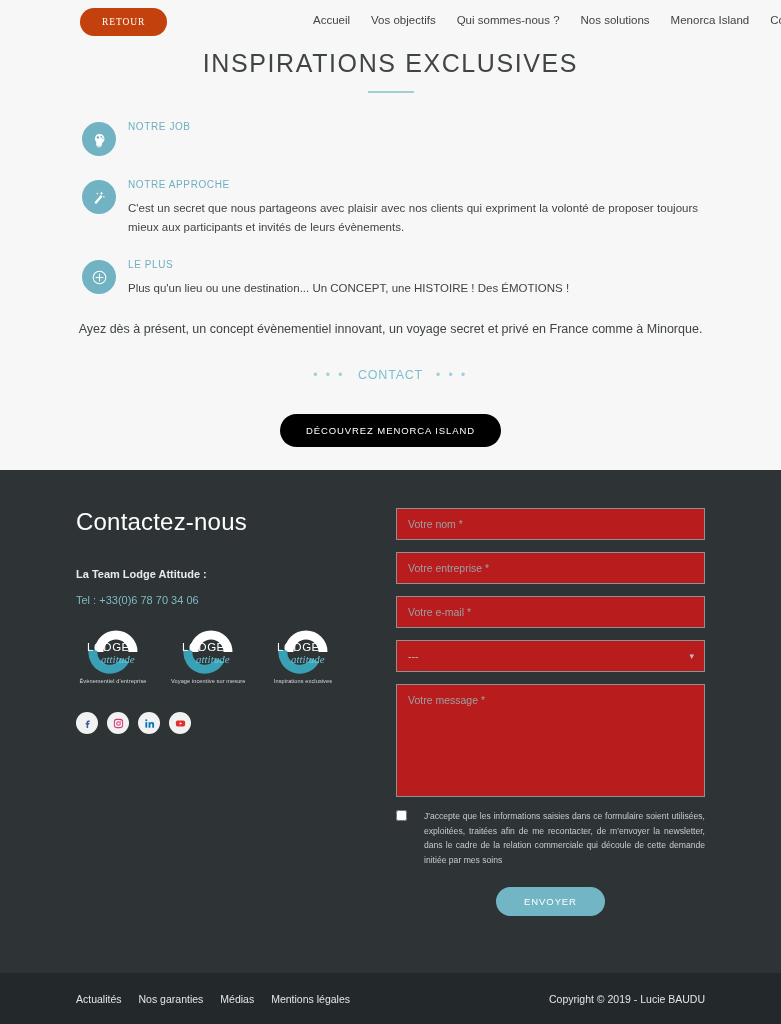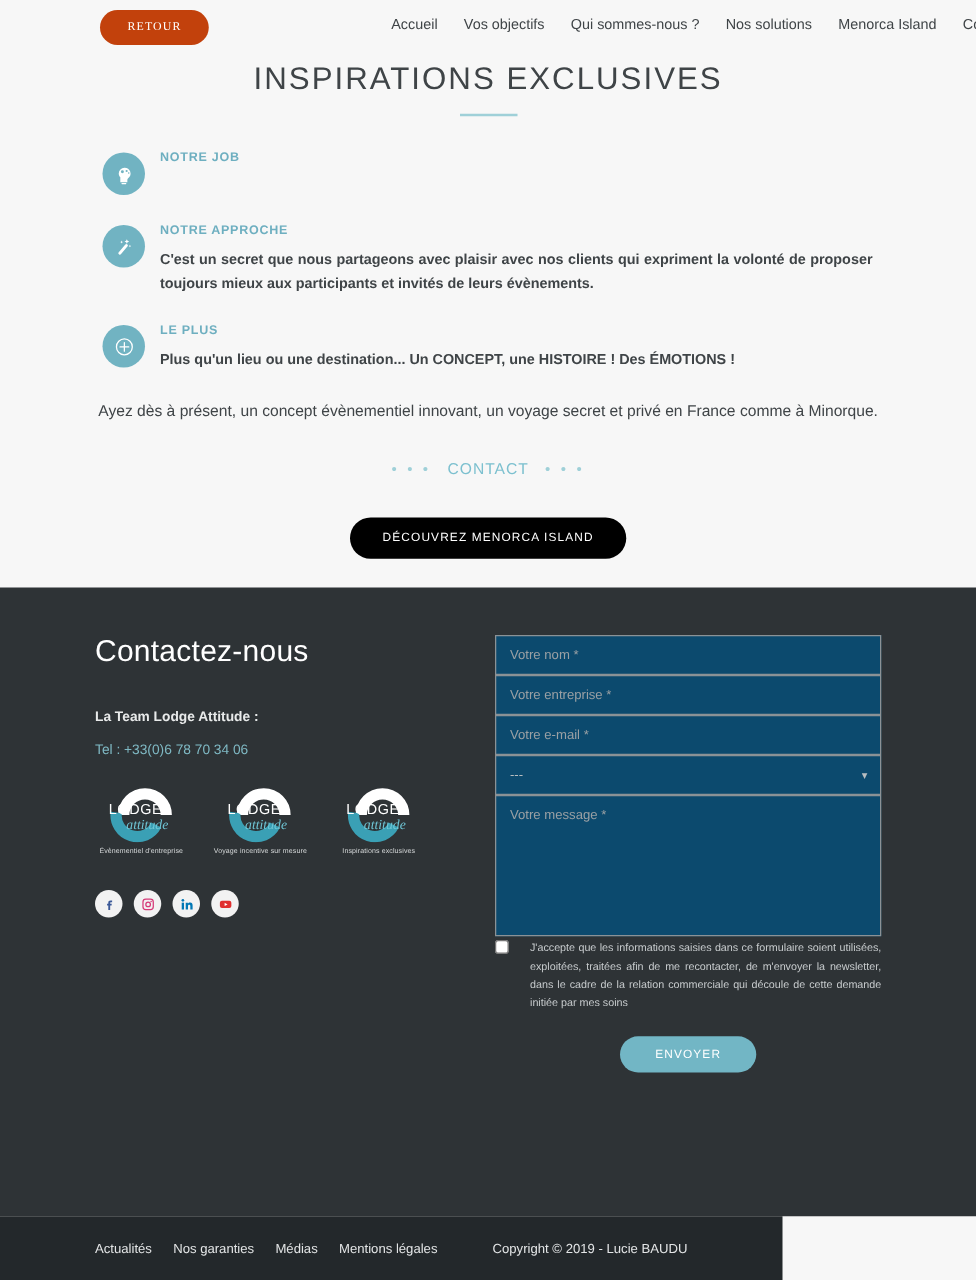--- a/index.html
+++ b/index.html
@@ -58,21 +58,21 @@
     line-height: 1.2;
   }
   .title-rule {
     width: 46px; height: 2px;
     background: #9fd0d8;
     margin: 13px auto 0;
   }
 
   
   .features { margin: 27px 0 0 0; padding: 0 78px 0 82px; }
-  .feature { display: flex; align-items: flex-start; margin-bottom: 22px; font-weight: bold; }
+  .feature { display: flex; align-items: flex-start; margin-bottom: 22px; }
   .feat-icon {
     width: 34px; height: 34px; min-width: 34px;
     border-radius: 50%;
     background: #71b3c2;
     display: flex; align-items: center; justify-content: center;
     margin-top: 2px;
   }
   .feat-icon svg { display: block; }
   .feat-body { margin-left: 12px; padding-top: 1px; }
   .feat-title {
@@ -166,27 +166,27 @@
   .social {
     width: 22px; height: 22px; border-radius: 50%;
     background: #f2f2f2;
     display: flex; align-items: center; justify-content: center;
     cursor: pointer;
   }
 
   
   .form-field {
     width: 100%;
-    background: #0c4a6e;
+    background: #b91c1c;
     border: 1px solid #8b9296;
     color: #b9bec1;
     font-size: 10.5px;
     font-family: "Liberation Sans", sans-serif;
     padding: 9px 11px;
-    margin-bottom: 0;
+    margin-bottom: 12px;
     outline: none;
     display: block;
   }
   .form-field::placeholder { color: #9aa0a4; }
   select.form-field {
     -webkit-appearance: none; appearance: none;
     background-image: none;
     cursor: pointer;
   }
   .select-wrap { position: relative; }
@@ -213,21 +213,21 @@
     background: #72b6c5; color: #fff; border: none;
     border-radius: 16px; font-size: 9.5px; letter-spacing: 0.9px;
     padding: 9px 28px; cursor: pointer;
     font-family: "Liberation Sans", sans-serif;
   }
 
   
   .footer {
     position: absolute;
     left: 0; top: 973px;
-    width: 626px; height: 51px;
+    width: 781px; height: 51px;
     background: #23282b;
     display: flex; align-items: center; justify-content: space-between;
     padding: 0 76px;
   }
   .footer-links { display: flex; gap: 17px; }
   .footer-links a {
     color: #e3e5e6; font-size: 10.5px; text-decoration: none;
   }
   .copyright { color: #e3e5e6; font-size: 10.5px; }
 </style>

